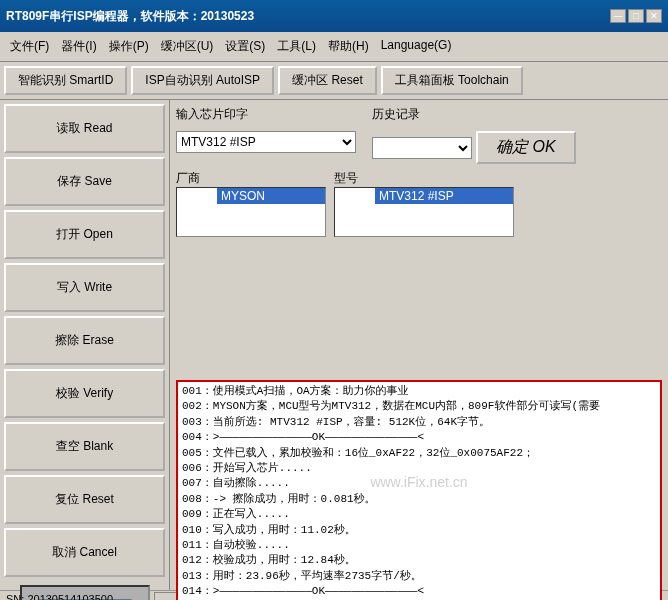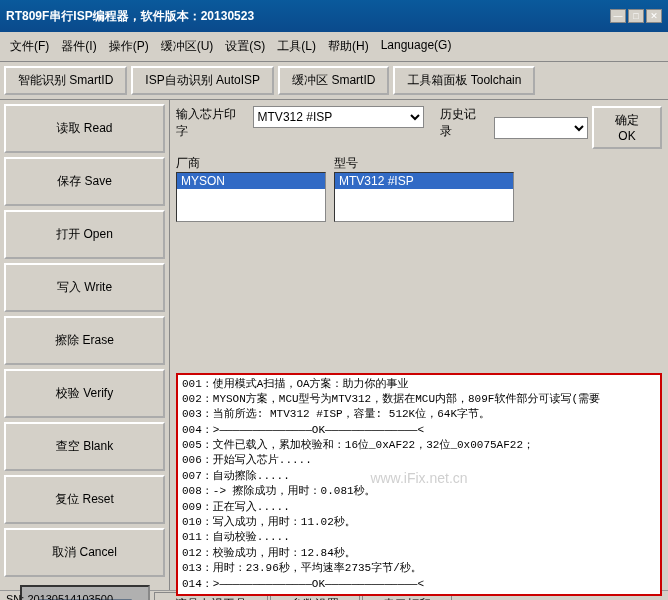--- a/index.html
+++ b/index.html
@@ -115,40 +115,41 @@
       flex-direction: column;
       gap: 6px;
     }
     .form-row {
       display: flex;
       gap: 8px;
       align-items: flex-start;
     }
     .form-group {
       display: flex;
-      flex-direction: row;
+      flex-direction: column;
       gap: 8px;
     }
     .form-label {
       font-size: 12px;
     }
     .select-input {
       width: 180px;
       height: 22px;
       border: 1px solid #888;
       background: white;
       font-size: 12px;
     }
     .confirm-btn {
       background: #d4d0c8;
       border: 2px outset #fff;
-      padding: 4px 12px;
-      font-size: 12px;
+      padding: 4px 18px;
+      font-size: 16px;
       cursor: pointer;
       margin-top: 16px;
+      font-style: italic;
     }
     .log-area {
       flex: 1;
       border: 2px solid #cc0000;
       background: white;
       overflow-y: auto;
       padding: 2px 4px;
       font-size: 11px;
       font-family: "Courier New", monospace;
     }
@@ -206,20 +207,21 @@
     .list-group {
       display: flex;
       flex-direction: column;
     }
     .list-group-box {
       border: 1px inset #888;
       background: white;
       min-height: 48px;
       min-width: 140px;
       overflow: hidden;
+      padding-left: 40px;
     }
     .list-item {
       padding: 1px 4px;
       cursor: pointer;
     }
     .list-item.selected {
       background: #316ac5;
       color: white;
     }
     .chip-list-item {
@@ -250,21 +252,21 @@
   <span class="menu-item">缓冲区(U)</span>
   <span class="menu-item">设置(S)</span>
   <span class="menu-item">工具(L)</span>
   <span class="menu-item">帮助(H)</span>
   <span class="menu-item">Language(G)</span>
 </div>
 
 <div class="toolbar">
   <button class="toolbar-btn">智能识别 SmartID</button>
   <button class="toolbar-btn">ISP自动识别 AutoISP</button>
-  <button class="toolbar-btn">缓冲区 SmartID</button>
+  <button class="toolbar-btn">缓冲区 Reset</button>
   <button class="toolbar-btn">工具箱面板 Toolchain</button>
 </div>
 
 <div class="main-content">
 
   <div class="left-panel">
     <button class="side-btn">读取 Read</button>
     <button class="side-btn">保存 Save</button>
     <button class="side-btn">打开 Open</button>
     <button class="side-btn">写入 Write</button>

